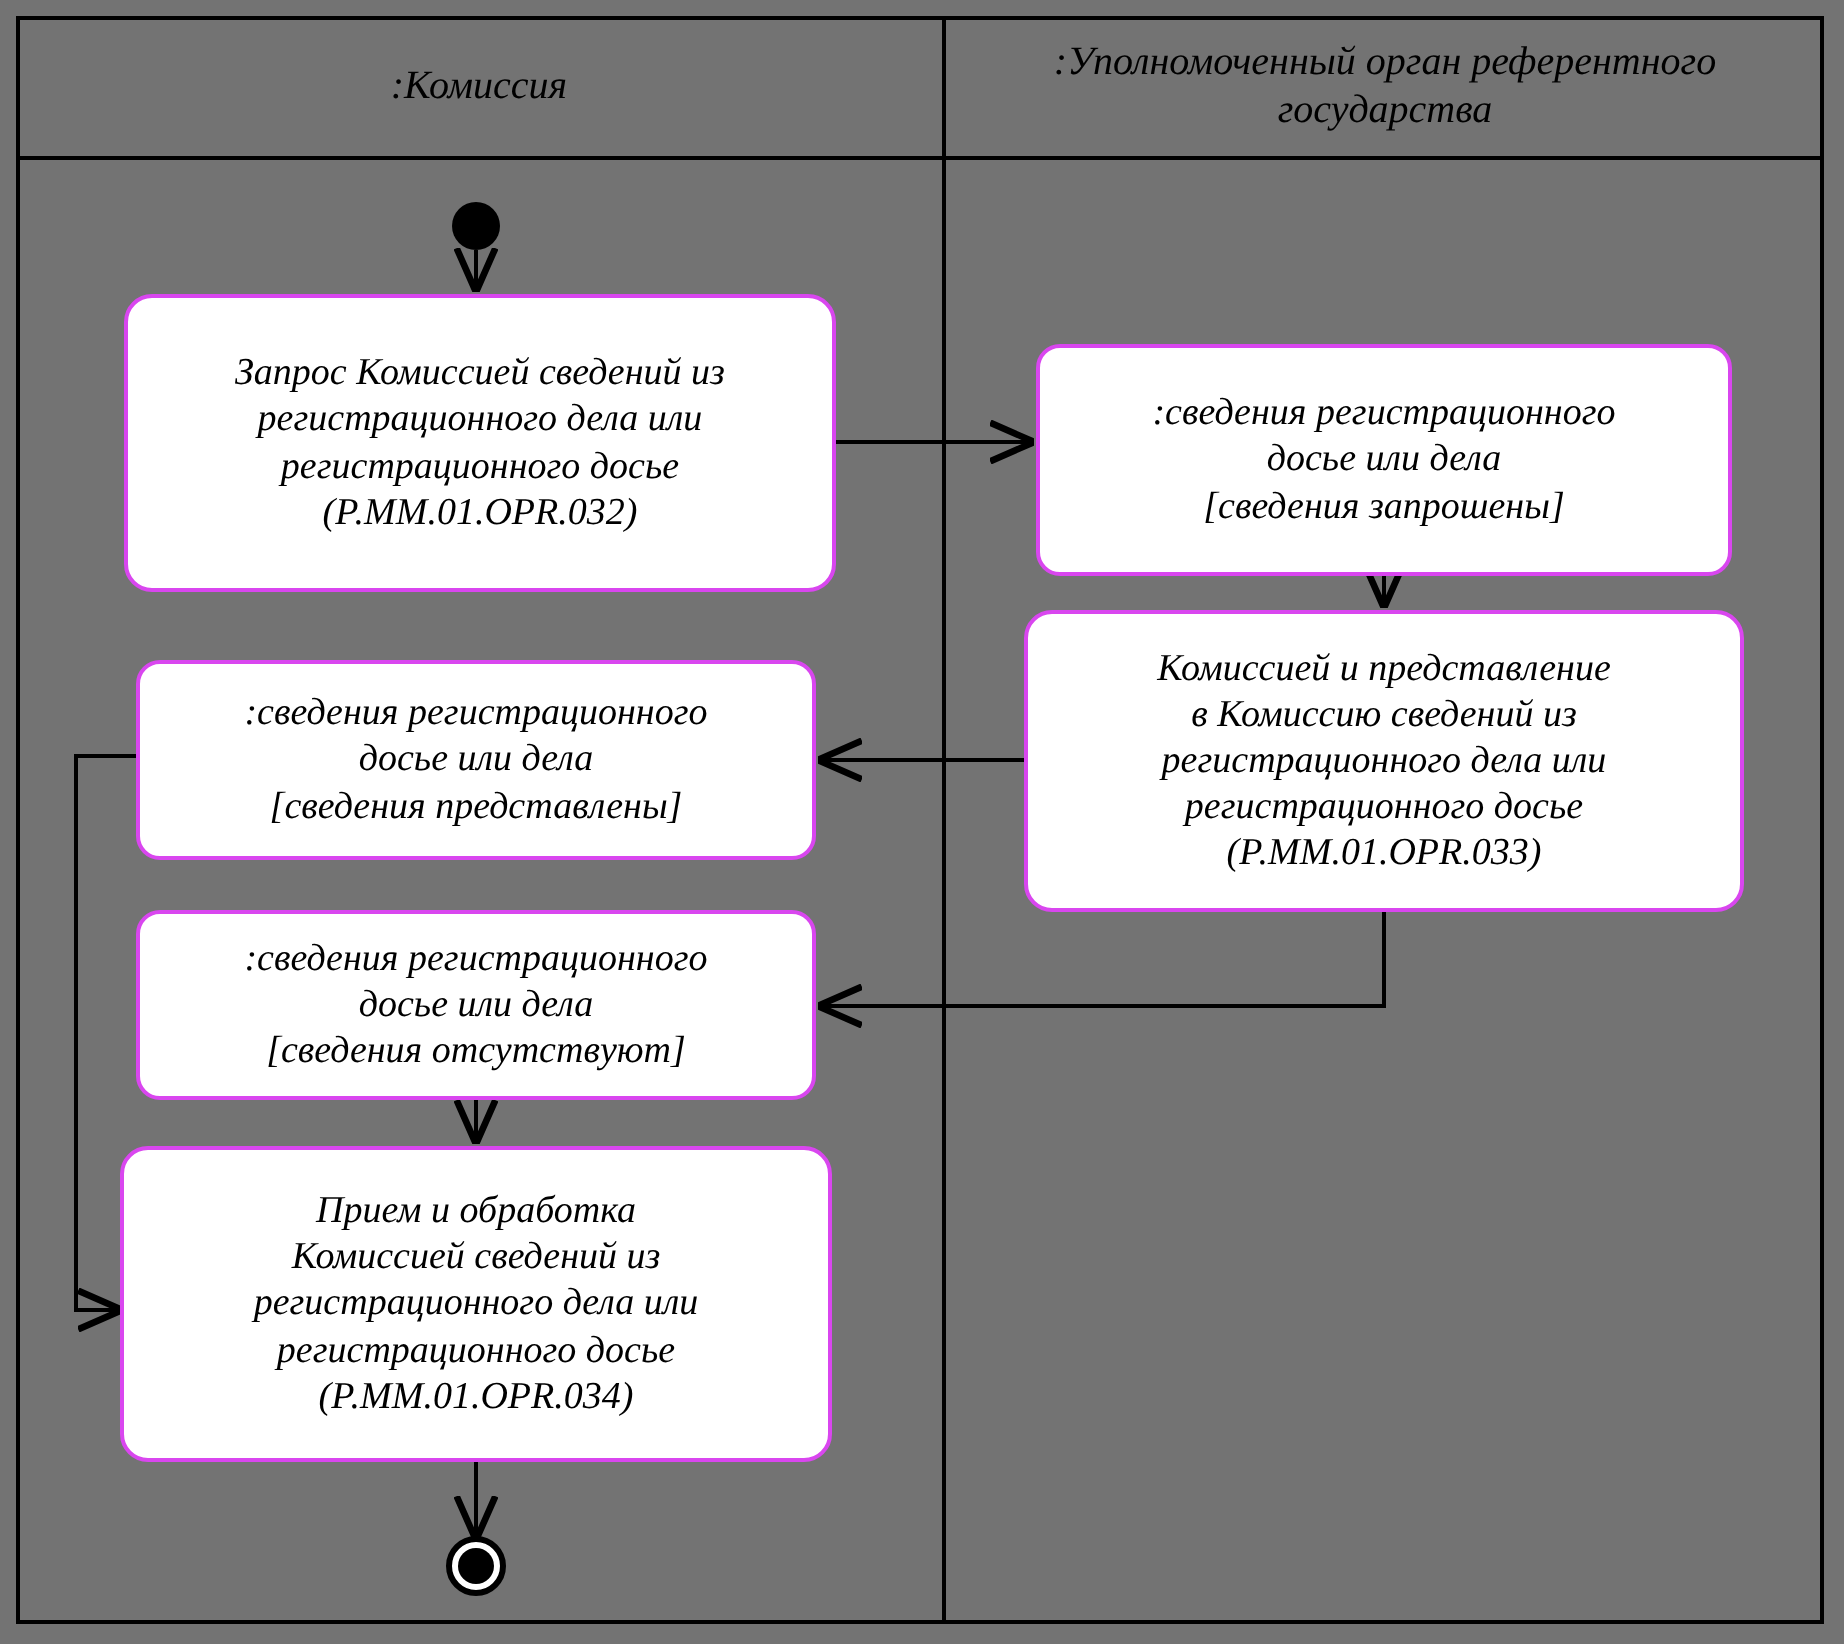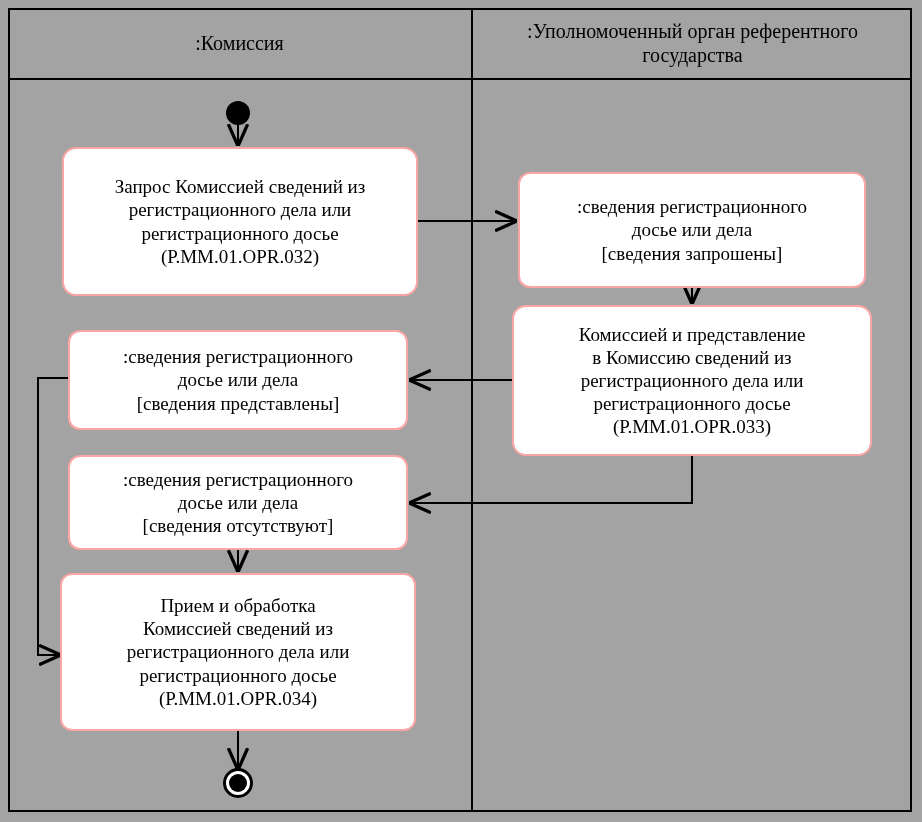--- a/index.html
+++ b/index.html
@@ -4,24 +4,25 @@
 <style>
   html, body {
     margin: 0;
     padding: 0;
     background: #ffffff;
   }
   #diagram-root {
     position: relative;
     width: 922px;
     height: 822px;
-    background: #a3a3a3;
+    background: #737373;
     font-family: "Liberation Serif", "DejaVu Serif", serif;
     color: #000000;
     overflow: hidden;
+    font-style: italic;
   }
   
   .frame {
     position: absolute;
     left: 8px;
     top: 8px;
     width: 904px;
     height: 804px;
     border: 2px solid #000000;
     box-sizing: border-box;
@@ -61,21 +62,21 @@
   
   .node {
     position: absolute;
     box-sizing: border-box;
     display: flex;
     align-items: center;
     justify-content: center;
     text-align: center;
     font-size: 19px;
     line-height: 1.22;
-    border: 2px solid #fca5a5;
+    border: 2px solid #d946ef;
     background: #ffffff;
     padding: 2px 6px;
   }
   .node.activity { border-radius: 14px; }
   .node.object   { border-radius: 12px; }
   .node span { display: block; white-space: pre-line; }
 
   
   .start-node {
     position: absolute;
@@ -181,21 +182,21 @@
 досье или дела
 [сведения представлены]</span>
   </div>
 
   <div class="node object" style="left:68px; top:455px; width:340px; height:95px;">
     <span>:сведения регистрационного
 досье или дела
 [сведения отсутствуют]</span>
   </div>
 
-  <div class="node activity" style="left:60px; top:573px; width:356px; height:158px;border-radius:12px;">
+  <div class="node activity" style="left:60px; top:573px; width:356px; height:158px;">
     <span>Прием и обработка
 Комиссией сведений из
 регистрационного дела или
 регистрационного досье
 (Р.ММ.01.OPR.034)</span>
   </div>
 
   <div class="end-node" style="left:223px; top:768px; width:30px; height:30px;"></div>
 
 </div>

